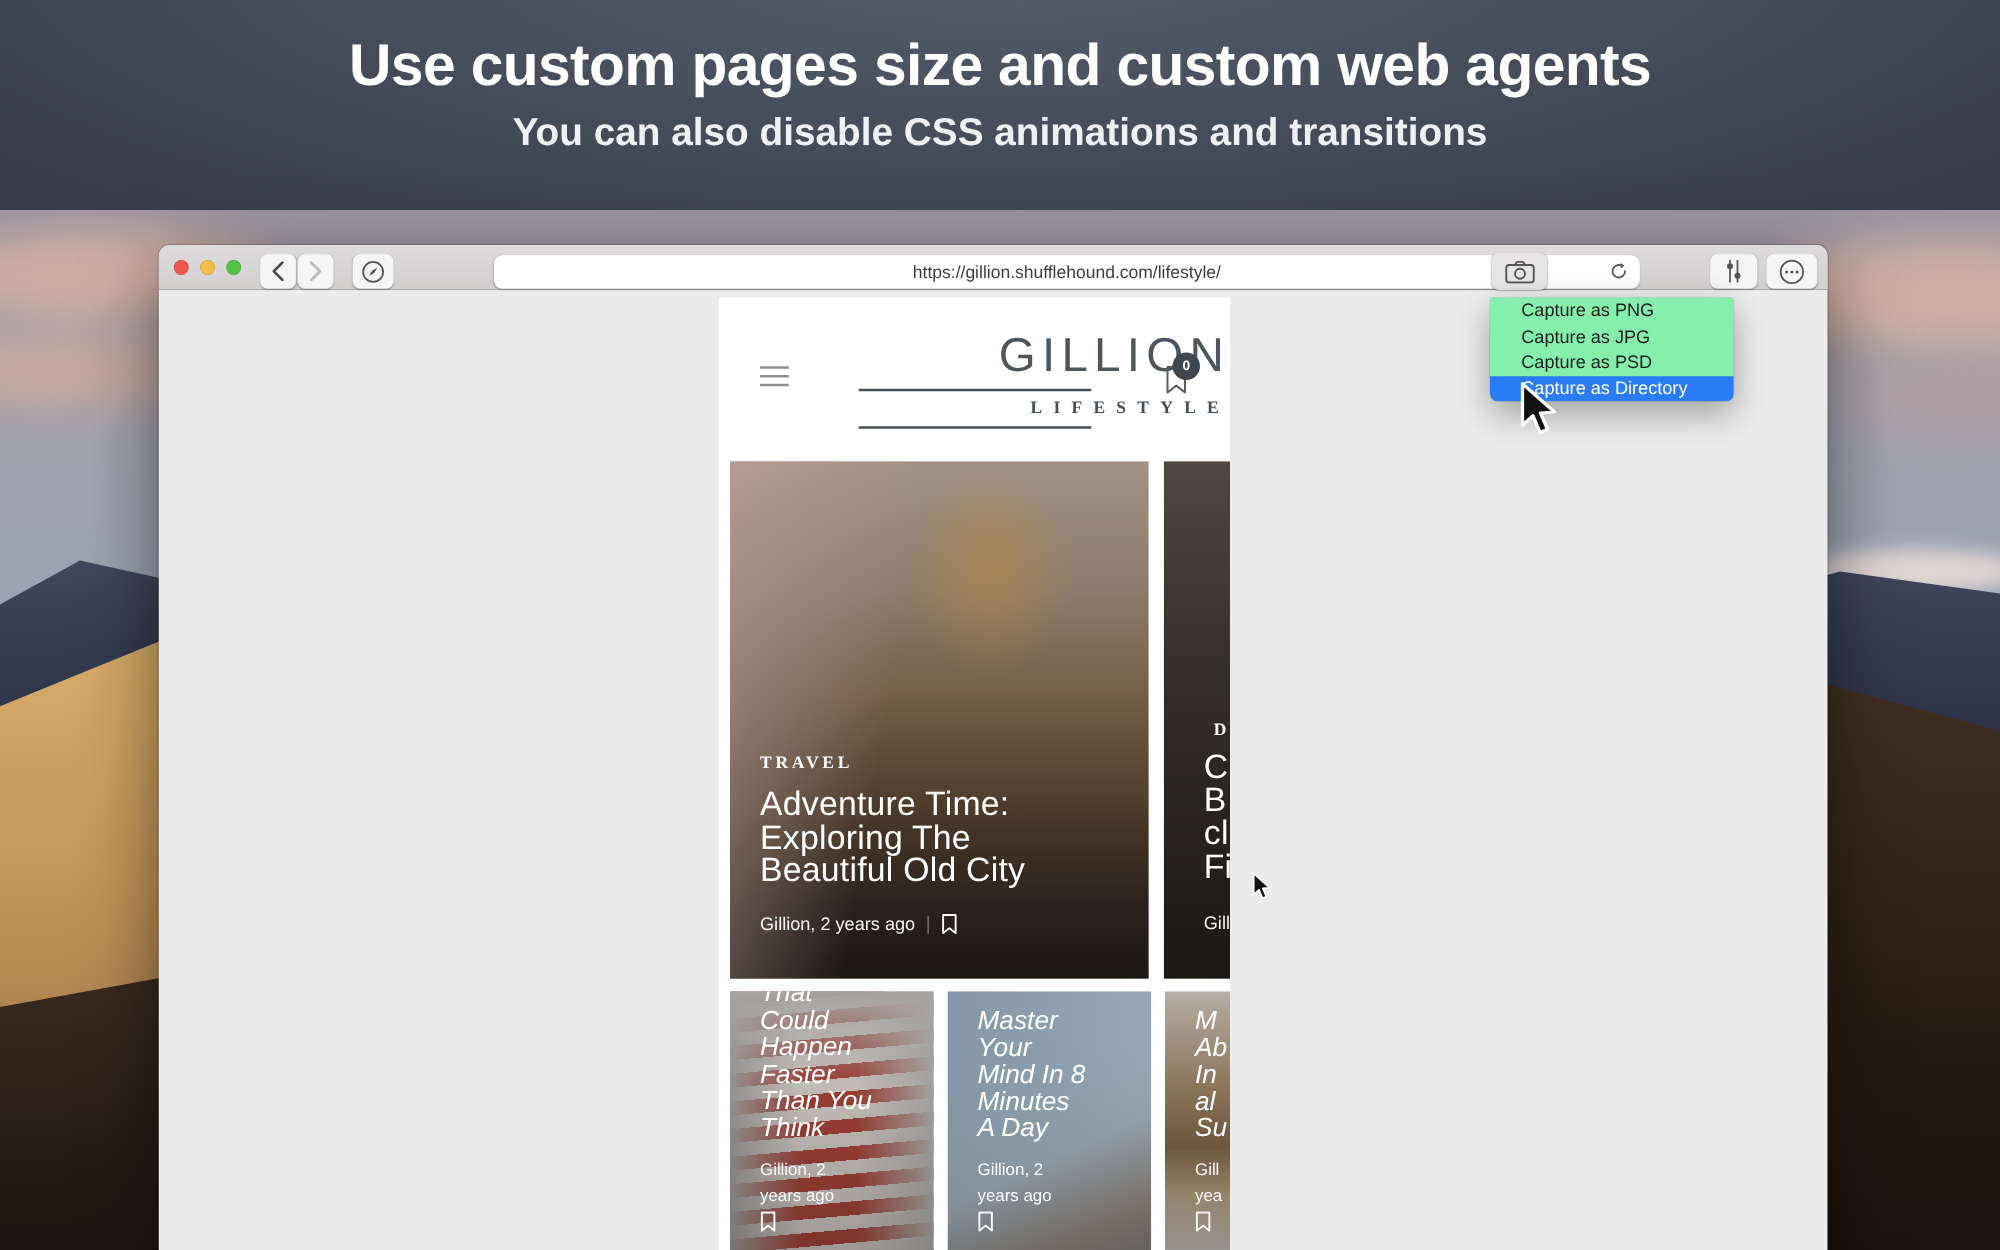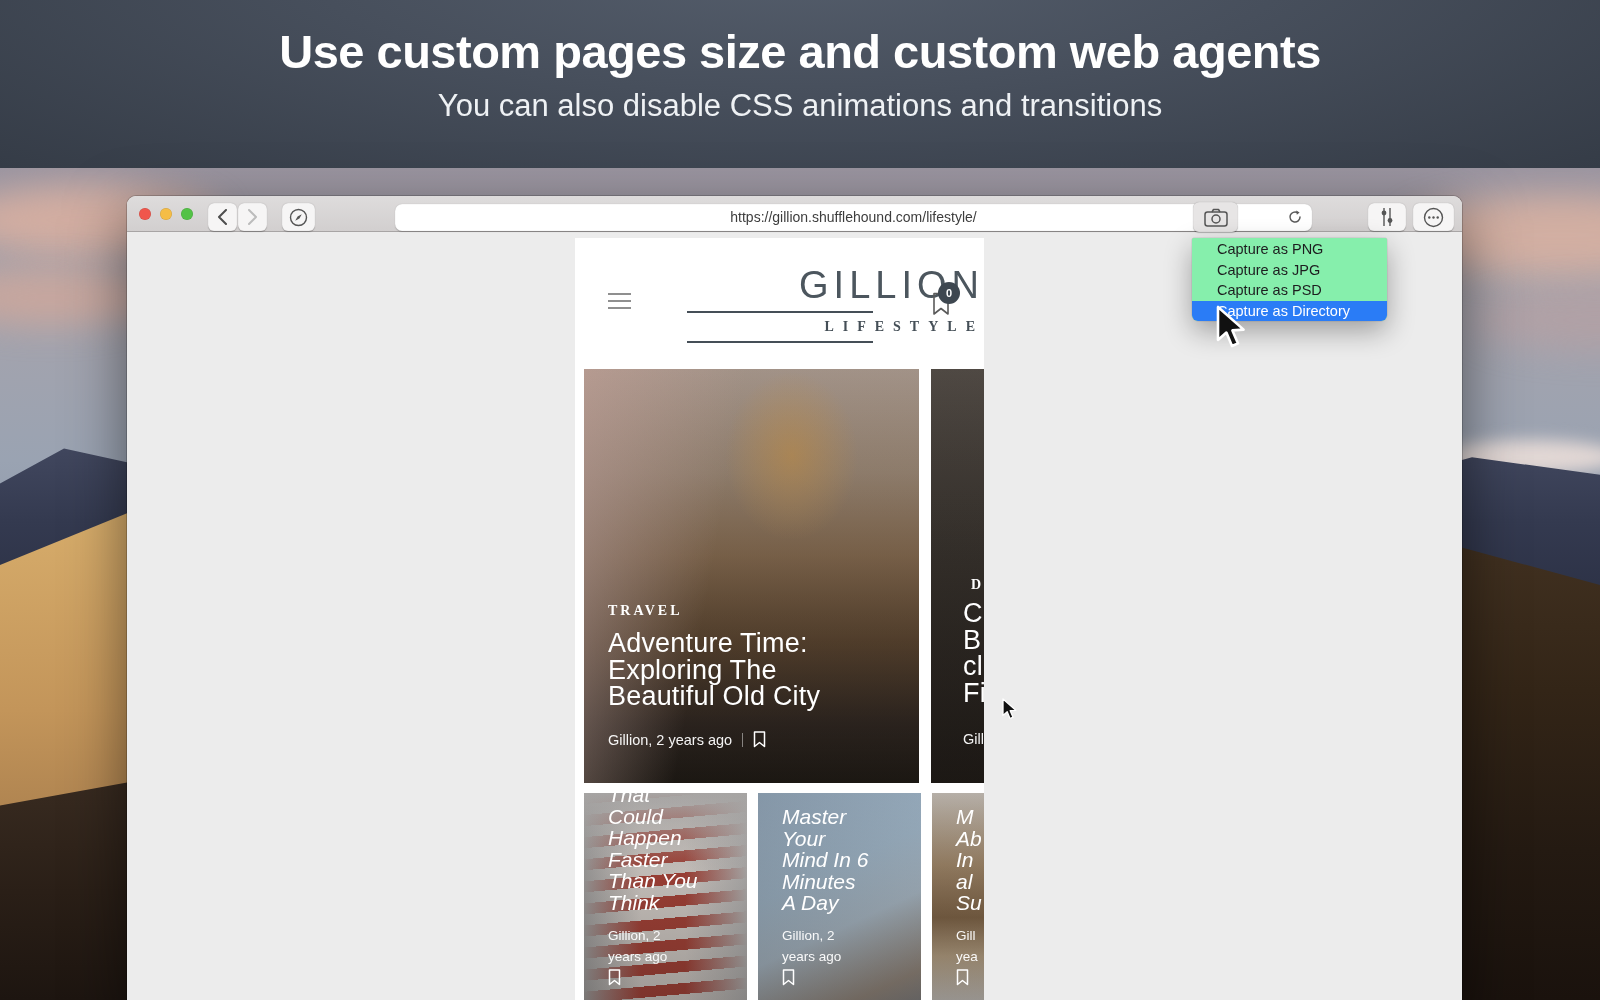--- a/index.html
+++ b/index.html
@@ -26,21 +26,21 @@
     clip-path:polygon(0 19%,75% 2%,100% 8%,100% 100%,0 100%); }
   .dune-dark-right { position:absolute; left:1370px; top:500px; width:230px; height:500px;
     background:linear-gradient(180deg,#453423 0%,#332517 38%,#241a12 70%,#1a120d 100%);
     clip-path:polygon(0 5%,28% 8%,100% 17%,100% 100%,0 100%); }
 
   
   .banner { position:absolute; left:0; top:0; width:1600px; height:168px; z-index:5;
     background:radial-gradient(1100px 300px at 50% -40px,#555e6c 0%,#474f5c 45%,#353c47 100%);
     color:#fff; text-align:center; }
   .banner h1 { font-size:47px; font-weight:700; letter-spacing:-0.5px; padding-top:24px; }
-  .banner h2 { font-size:31px; font-weight:400; color:#eef1f4; margin-top:9px; }
+  .banner h2 { font-size:31px; font-weight:700; color:#eef1f4; margin-top:9px; }
 
   
   .window { position:absolute; left:127px; top:196px; width:1335px; height:824px; z-index:10;
     border-radius:9px 9px 0 0; background:#ececec;
     box-shadow:0 18px 60px rgba(0,0,0,.5), 0 0 0 1px rgba(0,0,0,.18); }
   .toolbar { position:relative; height:36px; border-radius:9px 9px 0 0;
     background:linear-gradient(180deg,#dedcdc 0%,#d2cfcf 100%);
     border-bottom:1px solid #a8a5a5; }
   .tl { position:absolute; top:12px; width:12px; height:12px; border-radius:50%; }
   .tl.red { left:12px; background:#f0564c; box-shadow:inset 0 0 0 .5px rgba(0,0,0,.15); }
@@ -275,21 +275,21 @@
           </svg>
         </div>
       </div>
 
       <div class="mini-card">
         <div class="img b2"></div>
         <div class="card-content">
           <div class="titleblock" style="left:24px; top:13px;">
             <div>Master</div>
             <div>Your</div>
-            <div>Mind In 6</div>
+            <div>Mind In 8</div>
             <div>Minutes</div>
             <div>A Day</div>
           </div>
           <div class="meta-lines" style="left:24px; top:133px;">
             <div>Gillion, 2</div>
             <div>years ago</div>
           </div>
           <svg style="position:absolute; left:24px; top:176px;" width="13" height="17" viewBox="0 0 13 17">
             <path d="M1.5 1 H11.5 V15.5 L6.5 11.5 L1.5 15.5 Z" fill="none" stroke="#fff" stroke-width="1.5" stroke-linejoin="round"></path>
           </svg>

